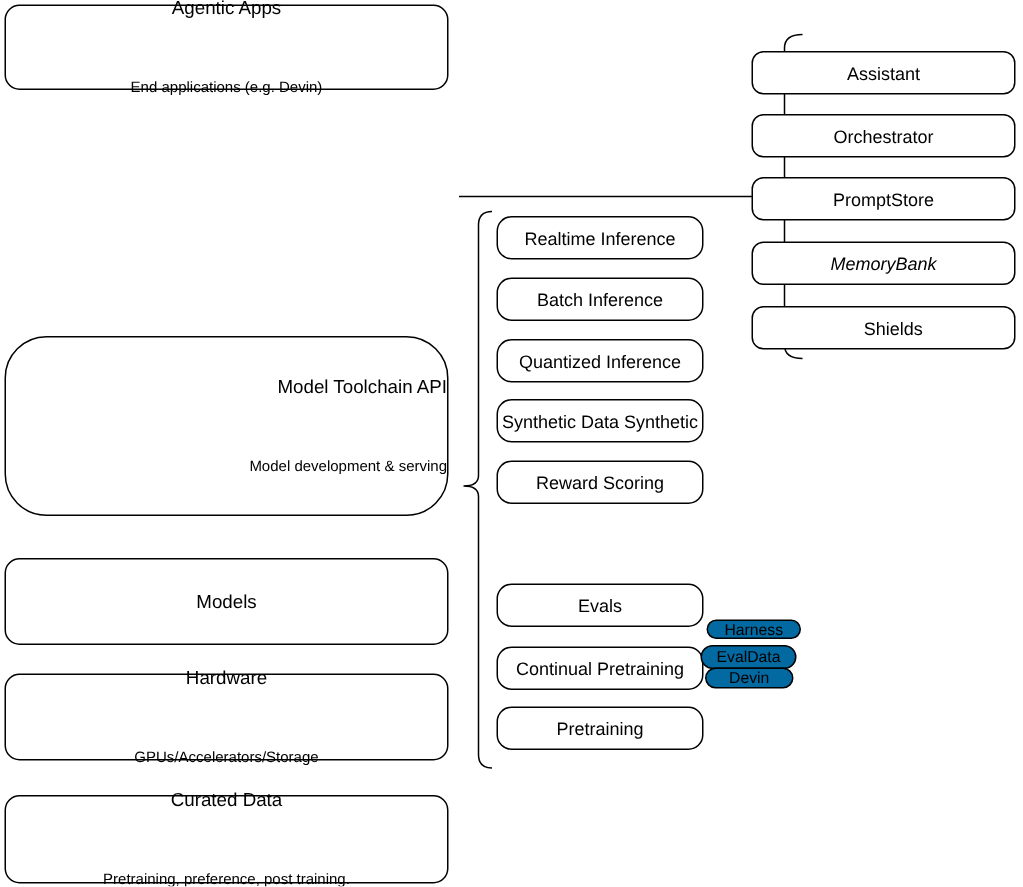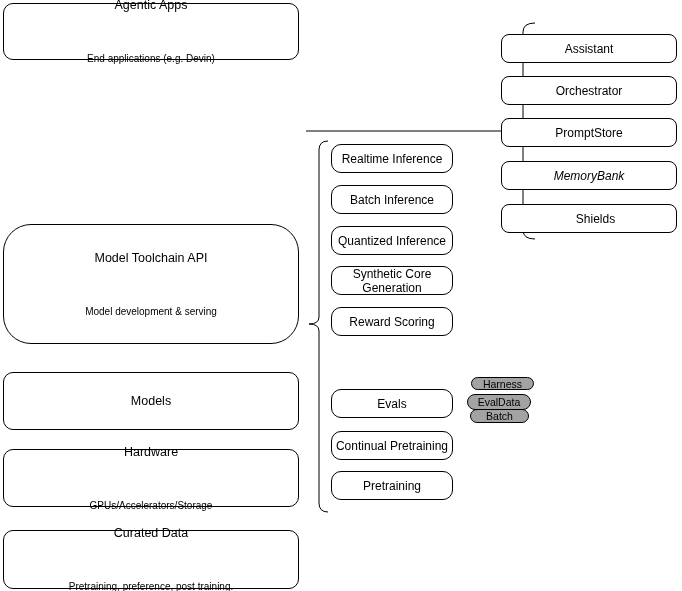--- a/index.html
+++ b/index.html
@@ -49,40 +49,41 @@
     line-height: 13px;
     margin-top: 3px;
   }
   .node {
     font-size: 12px;
     line-height: 14px;
     border-radius: 10px;
   }
   .mid-node {
     left: 331px;
-    width: 122px;
+    width: 138px;
     height: 29px;
   }
   .right-node {
     left: 501px;
     width: 176px;
     height: 29px;
     border-radius: 8px;
   }
   .pill {
     position: absolute;
     box-sizing: border-box;
     border: 1px solid #000000;
-    background: #a3a3a3;
+    background: #0369a1;
     border-radius: 8px;
     font-size: 10.5px;
     display: flex;
     align-items: center;
     justify-content: center;
     z-index: 5;
+    margin-top: 36px;
   }
   .r10 { border-radius: 10px; }
   .r28 { border-radius: 28px; }
 </style>
 </head>
 <body>
 
 <div class="canvas">
 
   <svg class="svg-layer" viewBox="0 0 682 591" xmlns="http://www.w3.org/2000/svg">
@@ -90,21 +91,21 @@
     <path d="M 328 141 Q 319 141 319 150 L 319 317 Q 319 324 309 324 Q 319 324 319 331 L 319 503 Q 319 512 328 512" fill="none" stroke="#000000" stroke-width="1"></path>
     <path d="M 535 23 Q 523 23 523 32 L 523 124 Q 523 131 514 131 Q 523 131 523 138 L 523 230 Q 523 239 535 239" fill="none" stroke="#000000" stroke-width="1"></path>
   </svg>
 
   <div class="box layer-box r10" style="top:3px;height:57px;">
     <div class="layer-title">Agentic Apps</div>
     <div class="layer-subtitle">End applications (e.g. Devin)</div>
   </div>
 
 
-  <div class="box layer-box r28" style="top:224px;height:120px;">
+  <div class="box layer-box r28" style="top:224px;height:120px;align-items:flex-end;">
     <div class="layer-title">Model Toolchain API</div>
     <div class="layer-subtitle">Model development &amp; serving</div>
   </div>
 
   <div class="box layer-box r10" style="top:372px;height:58px;">
     <div class="layer-title">Models</div>
   </div>
 
   <div class="box layer-box r10" style="top:449px;height:58px;">
     <div class="layer-title">Hardware</div>
@@ -112,29 +113,29 @@
   </div>
 
   <div class="box layer-box r10" style="top:530px;height:59px;">
     <div class="layer-title">Curated Data</div>
     <div class="layer-subtitle">Pretraining, preference, post training.</div>
   </div>
 
   <div class="box node mid-node" style="top:144px;">Realtime Inference</div>
   <div class="box node mid-node" style="top:185px;">Batch Inference</div>
   <div class="box node mid-node" style="top:226px;">Quantized Inference</div>
-  <div class="box node mid-node" style="top:266px;">Synthetic Core Generation</div>
+  <div class="box node mid-node" style="top:266px;">Synthetic Data Synthetic</div>
   <div class="box node mid-node" style="top:307px;">Reward Scoring</div>
   <div class="box node mid-node" style="top:389px;">Evals</div>
   <div class="box node mid-node" style="top:431px;">Continual Pretraining</div>
   <div class="box node mid-node" style="top:471px;">Pretraining</div>
 
   <div class="pill" style="left:471px;top:377px;width:63px;height:13px;">Harness</div>
   <div class="pill" style="left:467px;top:394px;width:64px;height:16px;">EvalData</div>
-  <div class="pill" style="left:470px;top:409px;width:59px;height:14px;">Batch</div>
+  <div class="pill" style="left:470px;top:409px;width:59px;height:14px;">Devin</div>
 
   <div class="box node right-node" style="top:34px;">Assistant</div>
   <div class="box node right-node" style="top:76px;">Orchestrator</div>
   <div class="box node right-node" style="top:118px;">PromptStore</div>
   <div class="box node right-node" style="top:161px;font-style:italic;">MemoryBank</div>
   <div class="box node right-node" style="top:204px;padding-left:13px;">Shields</div>
 
 </div>
 
 </body></html>

